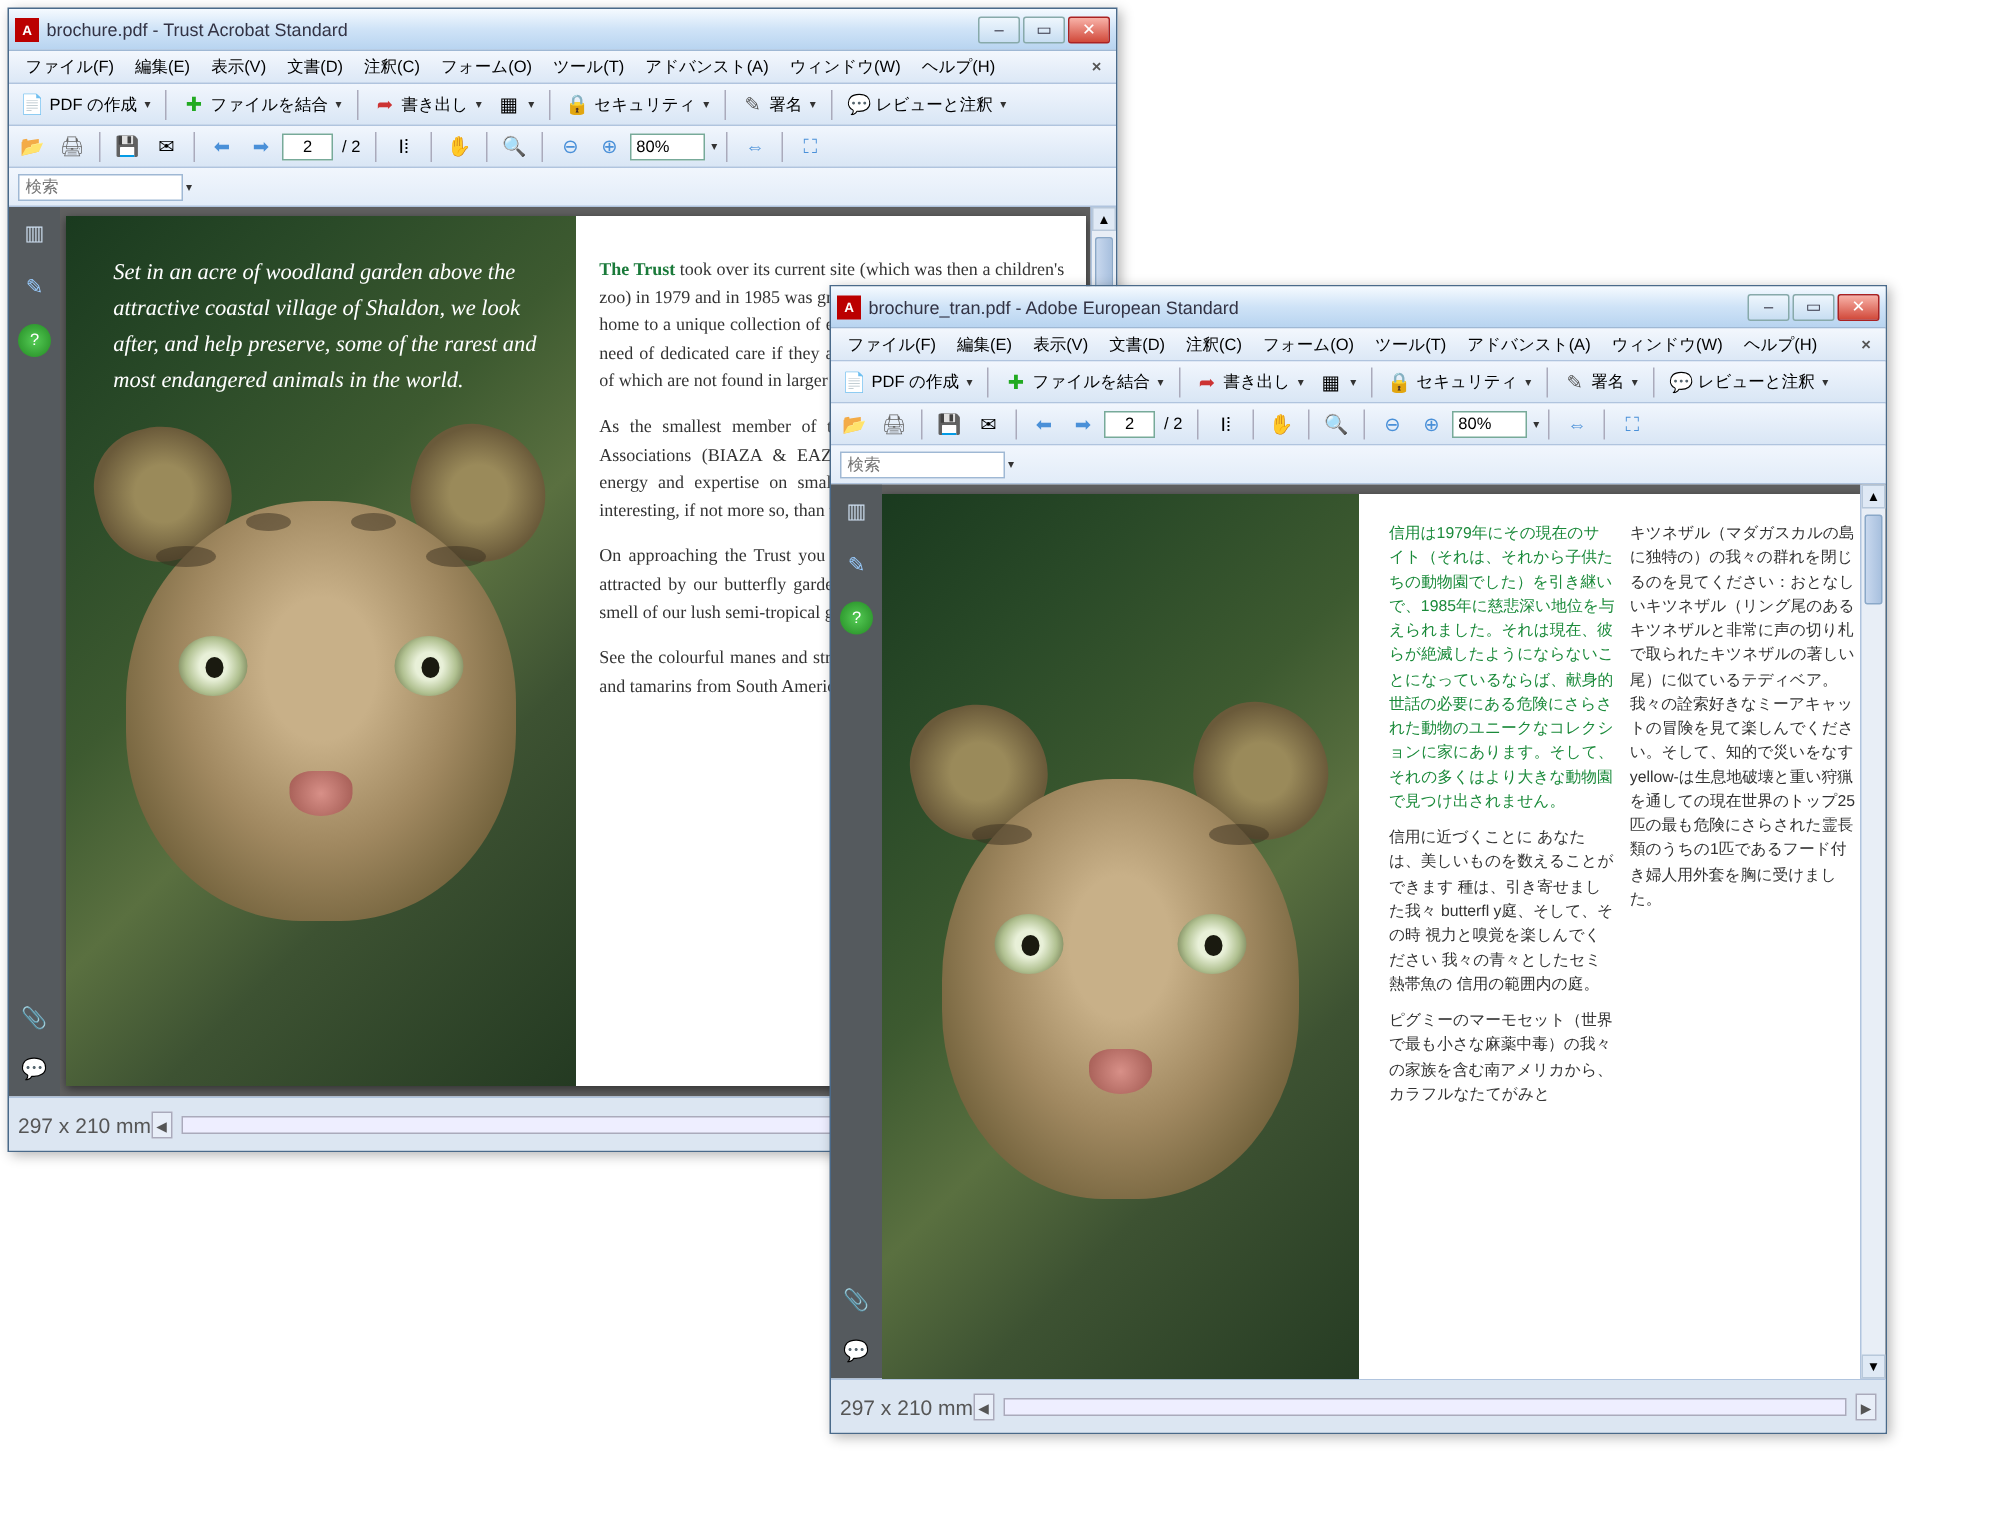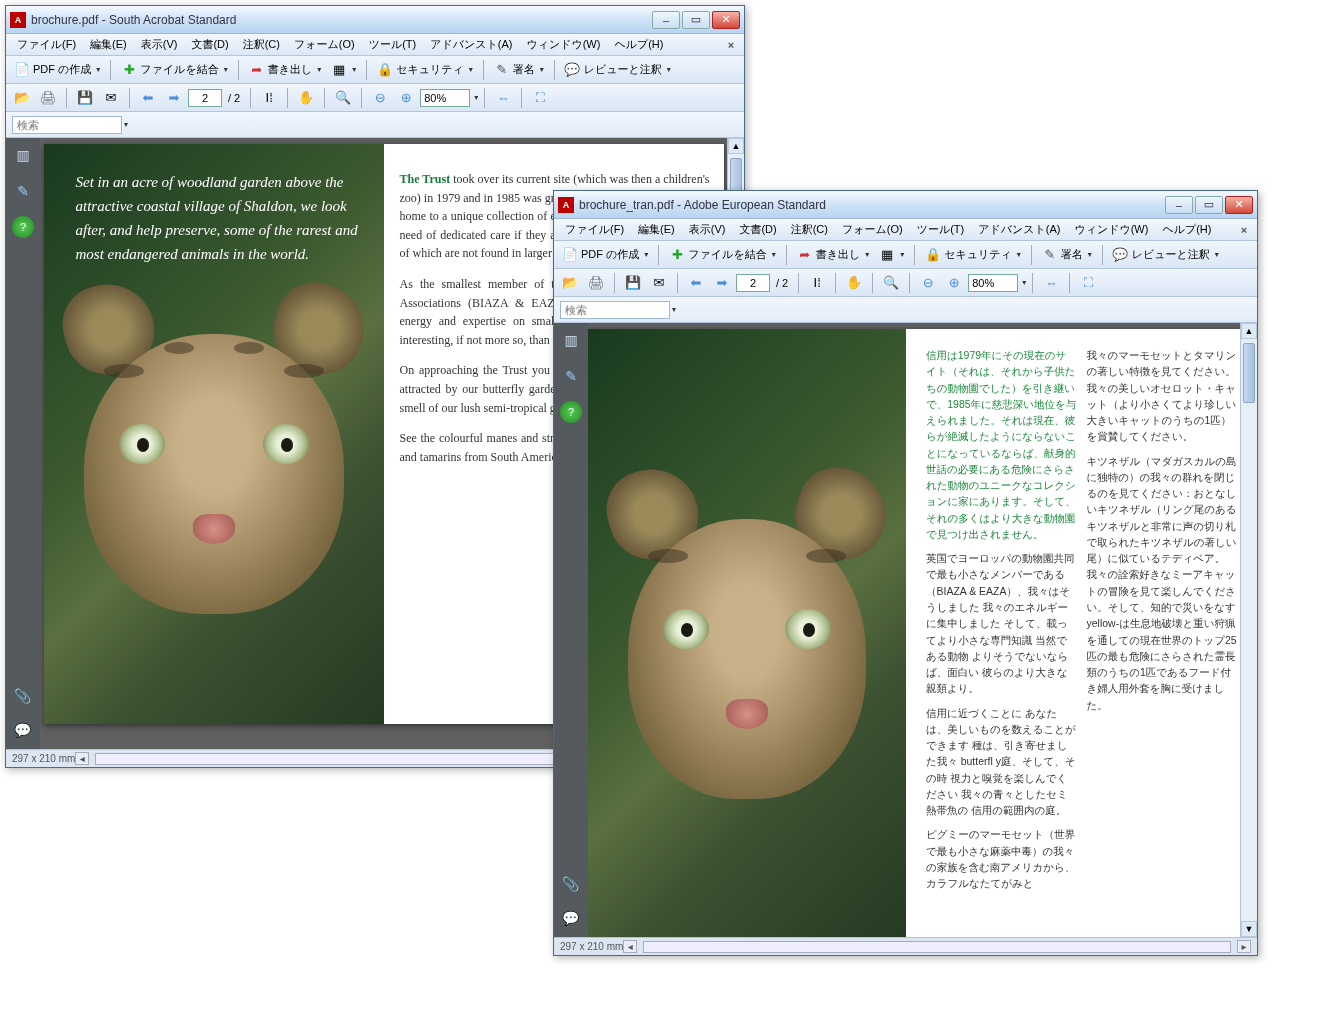--- a/index.html
+++ b/index.html
@@ -187,24 +187,24 @@
   .page-jp .imgcol { width: 318px;}
   .textcol-jp {
     flex: 1; padding: 18px 6px 6px 20px;
     font-size: 10.5px; line-height: 1.55; color:#333;
     display:flex; gap:10px;
   }
   .jpcol { flex:1;}
   .jp-green { color: #1a8a3a; }
   .jpcol p { margin-bottom: 8px;}
   .status {
-    height: 18px; background: #dce6f2;
+    height: 36px; background: #dce6f2;
     border-top: 1px solid #b0c4de;
     display: flex; align-items: center;
-    font-size: 10px; color: #555; padding: 0 6px;
+    font-size: 14px; color: #555; padding: 0 6px;
   }
   .status .dims { }
   .status .strack { flex:1; height:12px; margin: 0 6px; border:1px solid #aab; background:#eef; position:relative;}
   .status .strack::before{ content:""; position:absolute; left:3px; top:0; font-size:9px;}
   .scroll-arrow { width:14px; text-align:center; border:1px solid #aab; background:#e8eef8; cursor:pointer;}
   
   .vscroll { width:17px; background:#e8eef6; border-left:1px solid #b0c4de; display:flex; flex-direction:column;}
   .vscroll .arrow { height:16px; display:flex; align-items:center; justify-content:center; font-size:9px; cursor:pointer; border:1px solid #b8c8da; background:#dfe9f5;}
   .vscroll .track{ flex:1; position:relative;}
   .vscroll .thumb{ position:absolute; left:2px; right:2px; top:4px; height:60px; background:linear-gradient(to right,#c8d8ee,#a8c0de); border:1px solid #8aa8c8; border-radius:2px;}
@@ -213,21 +213,21 @@
   .i-folder{color:#e8b040;} .i-print{color:#666;} .i-save{color:#7a9;}
   .i-nav{color:#4a90d8;} .i-hand{color:#c9a060;} .i-mag{color:#888;}
   .i-minus{color:#4a90d8;} .i-pluss{color:#4a90d8;} .i-presets{color:#4a90d8;}
 </style>
 </head>
 <body>
 
 <div class="window" id="win1" style="left:5px;top:5px;width:740px;height:763px;">
   <div class="titlebar">
     <span class="app-icon">A</span>
-    <span class="title-text">brochure.pdf - South Acrobat Standard</span>
+    <span class="title-text">brochure.pdf - Trust Acrobat Standard</span>
     <div class="window-controls">
       <div class="wbtn">–</div>
       <div class="wbtn">▭</div>
       <div class="wbtn close">✕</div>
     </div>
   </div>
 
   <div class="menubar">
     <span class="menu-item">ファイル(F)</span>
     <span class="menu-item">編集(E)</span>
@@ -543,26 +543,24 @@
                 <div class="eye r"></div>
               <div class="nose"></div>
               <div class="stripe" style="left:20px;top:30px;width:40px;height:14px;"></div>
               <div class="stripe" style="right:20px;top:30px;width:40px;height:14px;"></div>
             </div>
           </div>
         </div>
         <div class="textcol-jp">
           <div class="jpcol" id="jpcol1">
               <p class="jp-green">信用は1979年にその現在のサイト（それは、それから子供たちの動物園でした）を引き継いで、1985年に慈悲深い地位を与えられました。それは現在、彼らが絶滅したようにならないことになっているならば、献身的世話の必要にある危険にさらされた動物のユニークなコレクションに家にあります。そして、それの多くはより大きな動物園で見つけ出されません。</p>
-              <p>英国でヨーロッパの動物園共同で最も小さなメンバーである（BIAZA &amp; EAZA）、我々はそうしました 我々のエネルギーに集中しました そして、載ってより小さな専門知識 当然である動物 よりそうでないならば、面白い 彼らのより大きな親類より。</p>
               <p>信用に近づくことに あなたは、美しいものを数えることができます 種は、引き寄せました我々 butterfl y庭、そして、その時 視力と嗅覚を楽しんでください 我々の青々としたセミ熱帯魚の 信用の範囲内の庭。</p>
               <p>ピグミーのマーモセット（世界で最も小さな麻薬中毒）の我々の家族を含む南アメリカから、カラフルなたてがみと</p>
             </div>
           <div class="jpcol" id="jpcol2">
-              <p>我々のマーモセットとタマリンの著しい特徴を見てください。我々の美しいオセロット・キャット（より小さくてより珍しい大きいキャットのうちの1匹）を賞賛してください。</p>
               <p>キツネザル（マダガスカルの島に独特の）の我々の群れを閉じるのを見てください：おとなしいキツネザル（リング尾のあるキツネザルと非常に声の切り札で取られたキツネザルの著しい尾）に似ているテディベア。我々の詮索好きなミーアキャットの冒険を見て楽しんでください。そして、知的で災いをなすyellow-は生息地破壊と重い狩猟を通しての現在世界のトップ25匹の最も危険にさらされた霊長類のうちの1匹であるフード付き婦人用外套を胸に受けました。</p>
             </div>
         </div>
       </div>
     </div>
     <div class="vscroll">
       <div class="arrow">▲</div>
       <div class="track">
           <div class="thumb"></div>
         </div>

